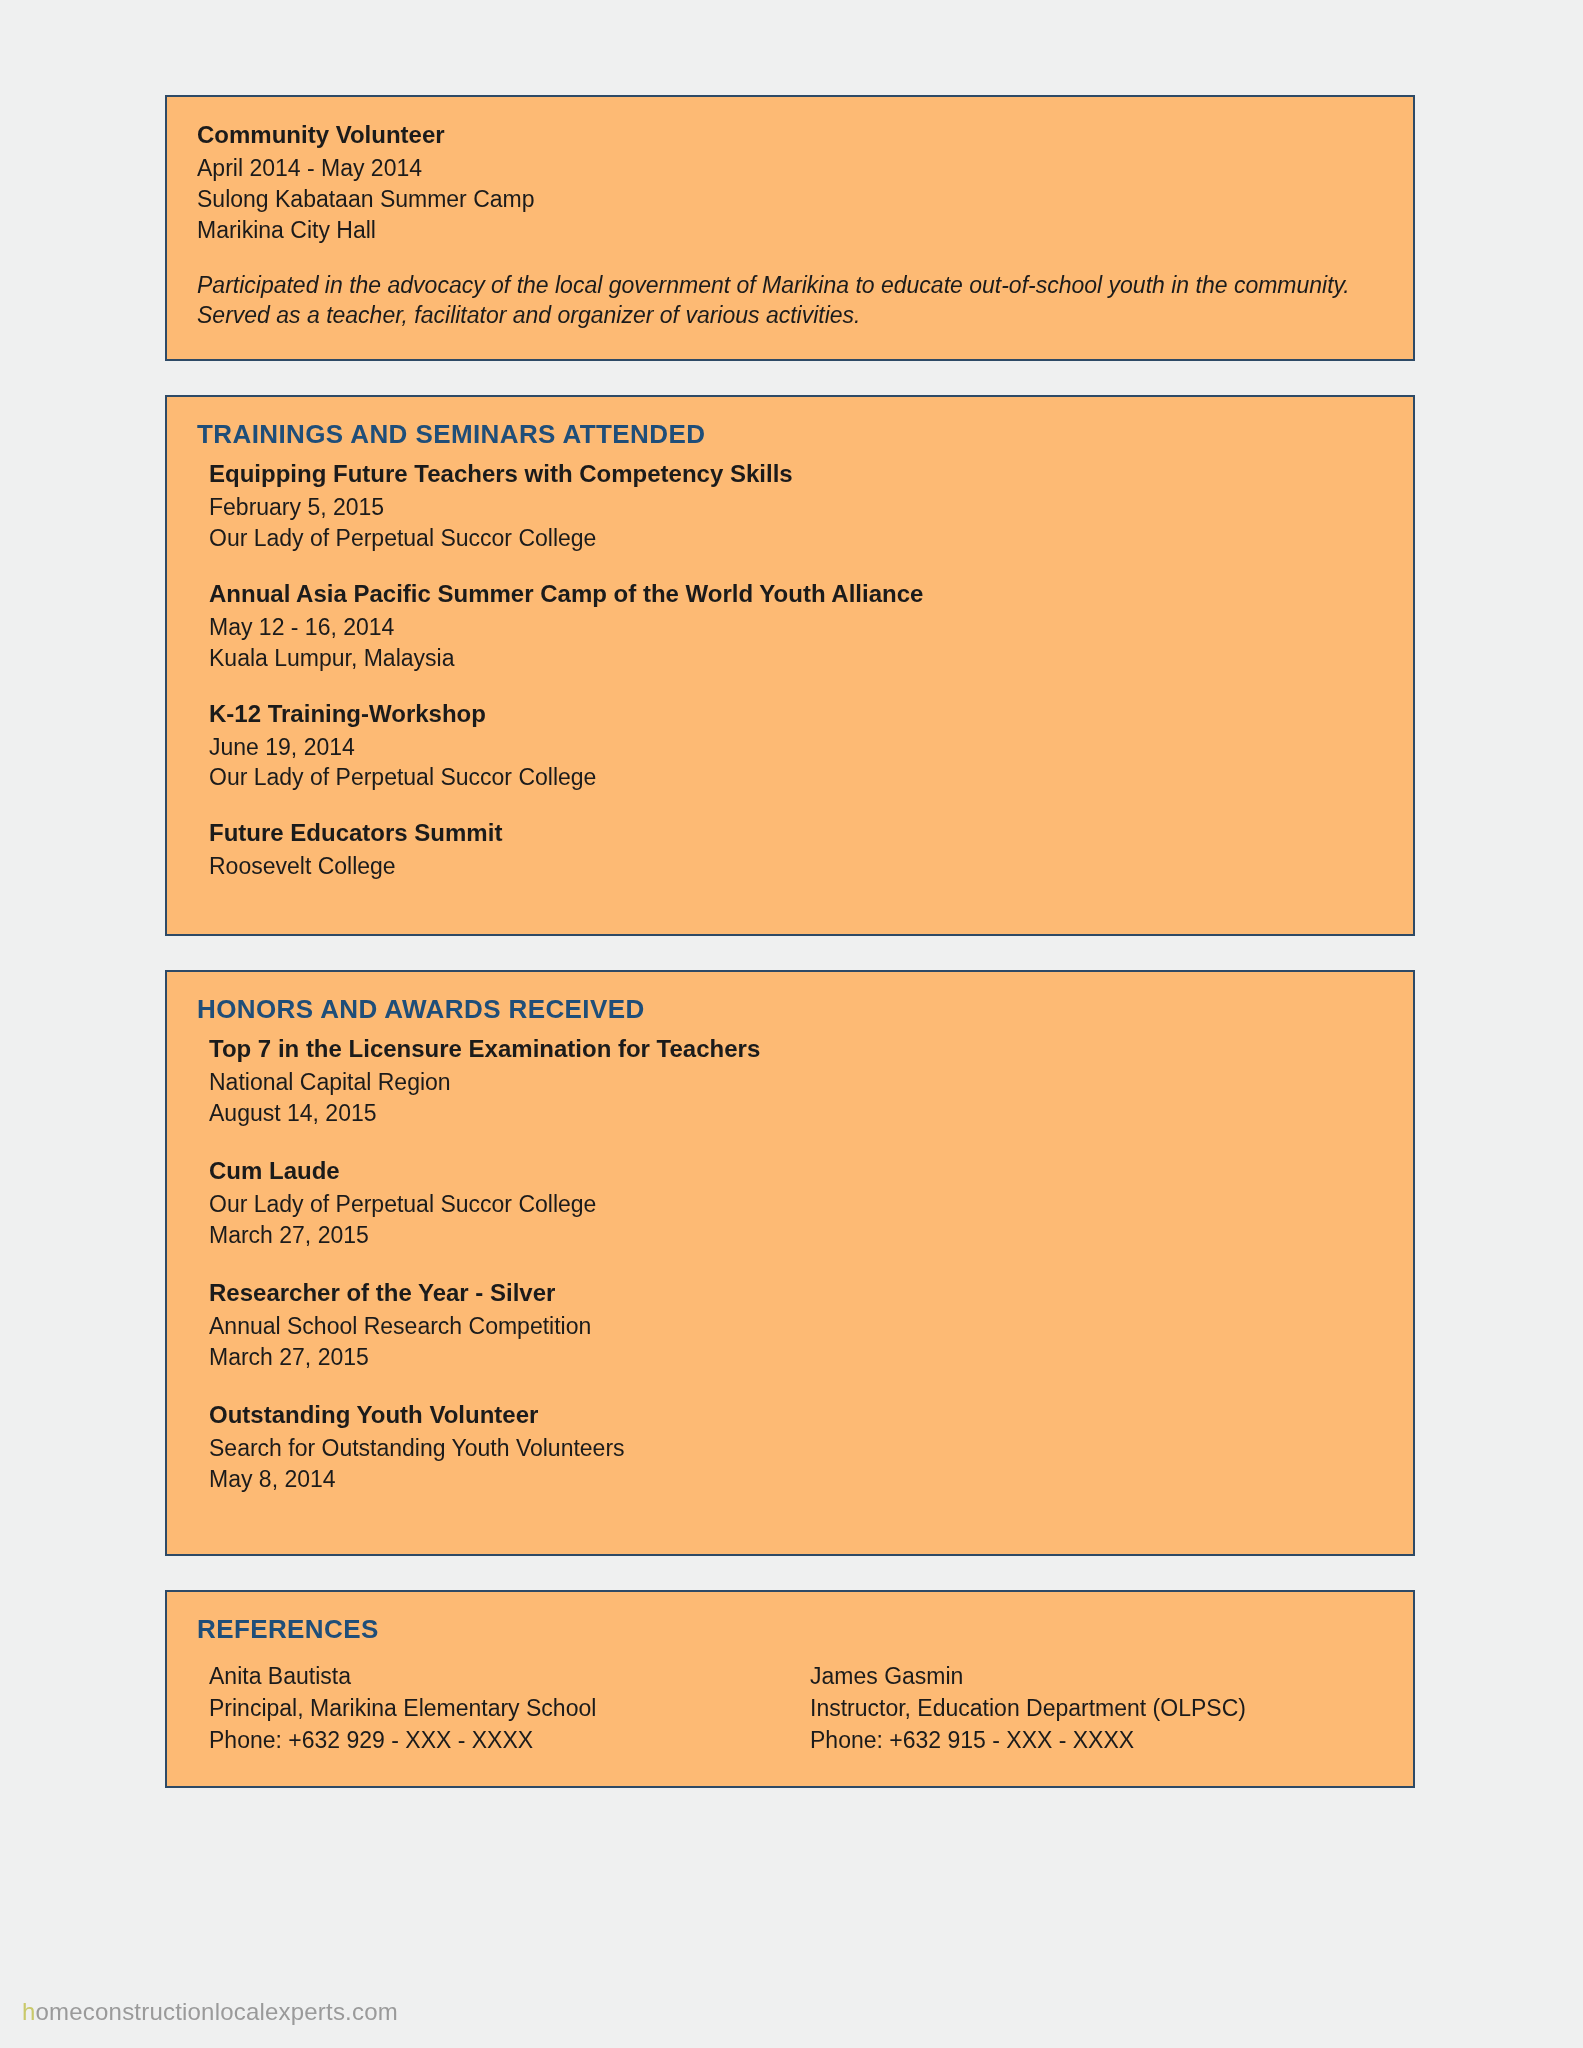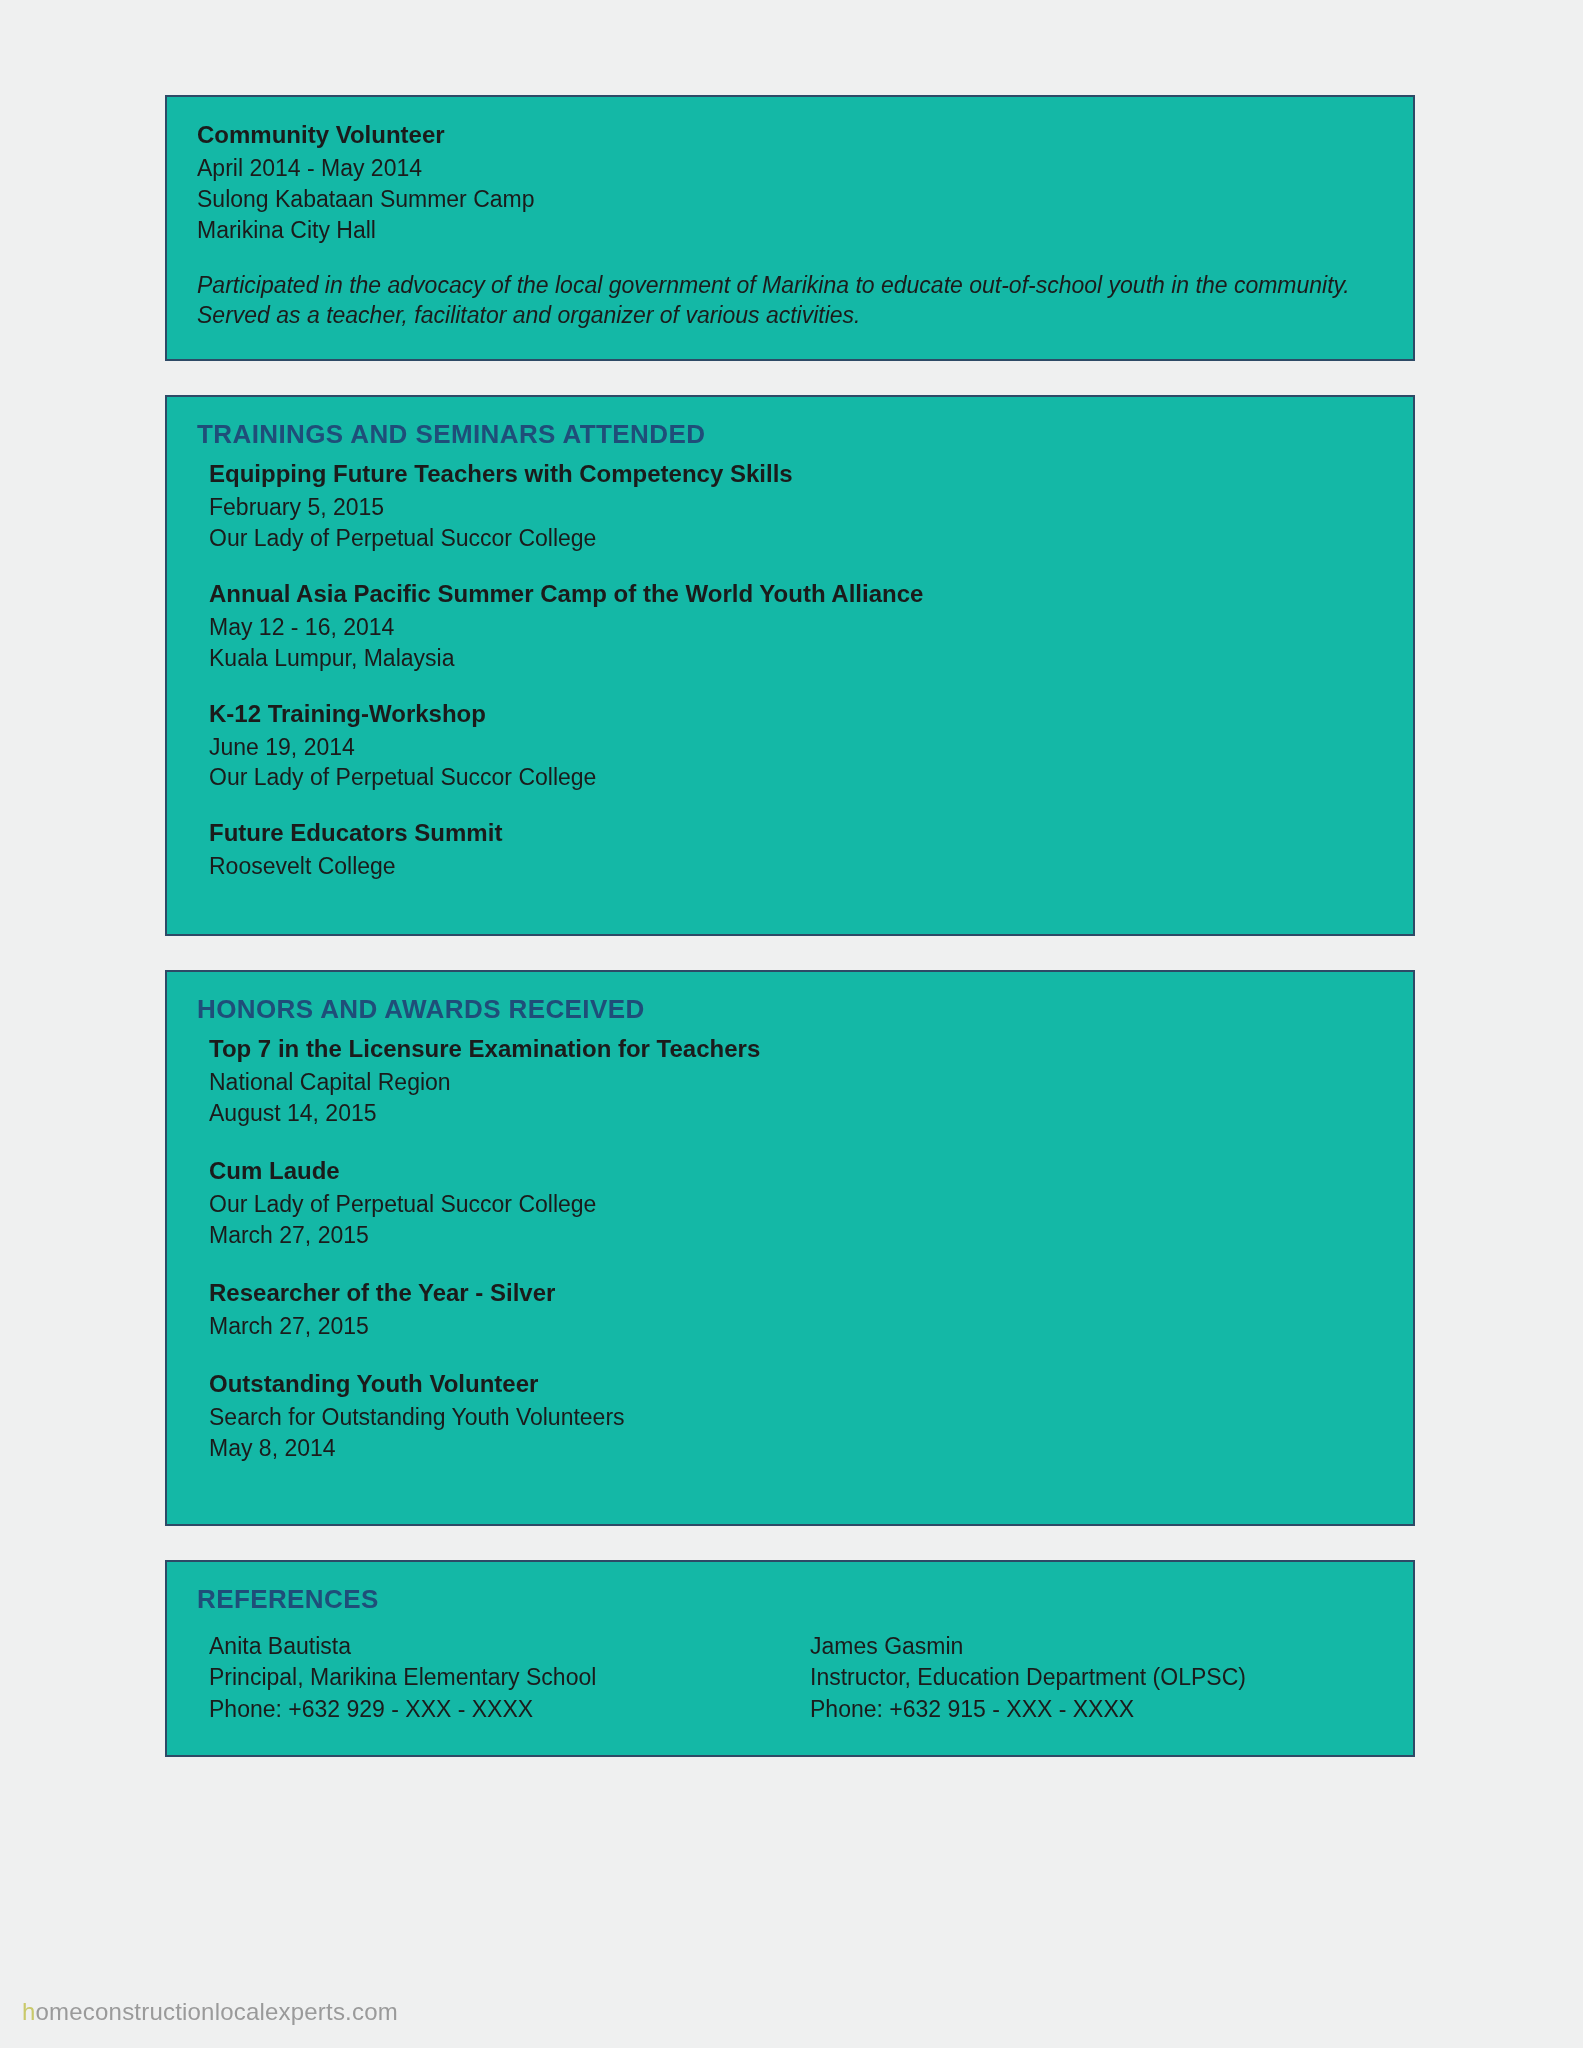--- a/index.html
+++ b/index.html
@@ -23,21 +23,21 @@
     background: #eff0f0;
   }
   .sheet {
     position: absolute;
     left: 165px;
     top: 95px;
     width: 1250px;
   }
   .box {
     border: 2px solid #2e4a66;
-    background: #14b8a6;
+    background: #fdba74;
     padding: 22px 30px 26px 30px;
     box-sizing: border-box;
     margin-bottom: 34px;
   }
   .section-title {
     color: #1f4e79;
     font-weight: bold;
     font-size: 26px;
     letter-spacing: 0.4px;
     margin-bottom: 10px;
@@ -149,20 +149,21 @@
       </div>
 
       <div class="entry indent">
         <div class="entry-title">Cum Laude</div>
         <div class="entry-line">Our Lady of Perpetual Succor College</div>
         <div class="entry-line">March 27, 2015</div>
       </div>
 
       <div class="entry indent">
         <div class="entry-title">Researcher of the Year - Silver</div>
+        <div class="entry-line">Annual School Research Competition</div>
         <div class="entry-line">March 27, 2015</div>
       </div>
 
       <div class="entry indent">
         <div class="entry-title">Outstanding Youth Volunteer</div>
         <div class="entry-line">Search for Outstanding Youth Volunteers</div>
         <div class="entry-line">May 8, 2014</div>
       </div>
     </div>
 

